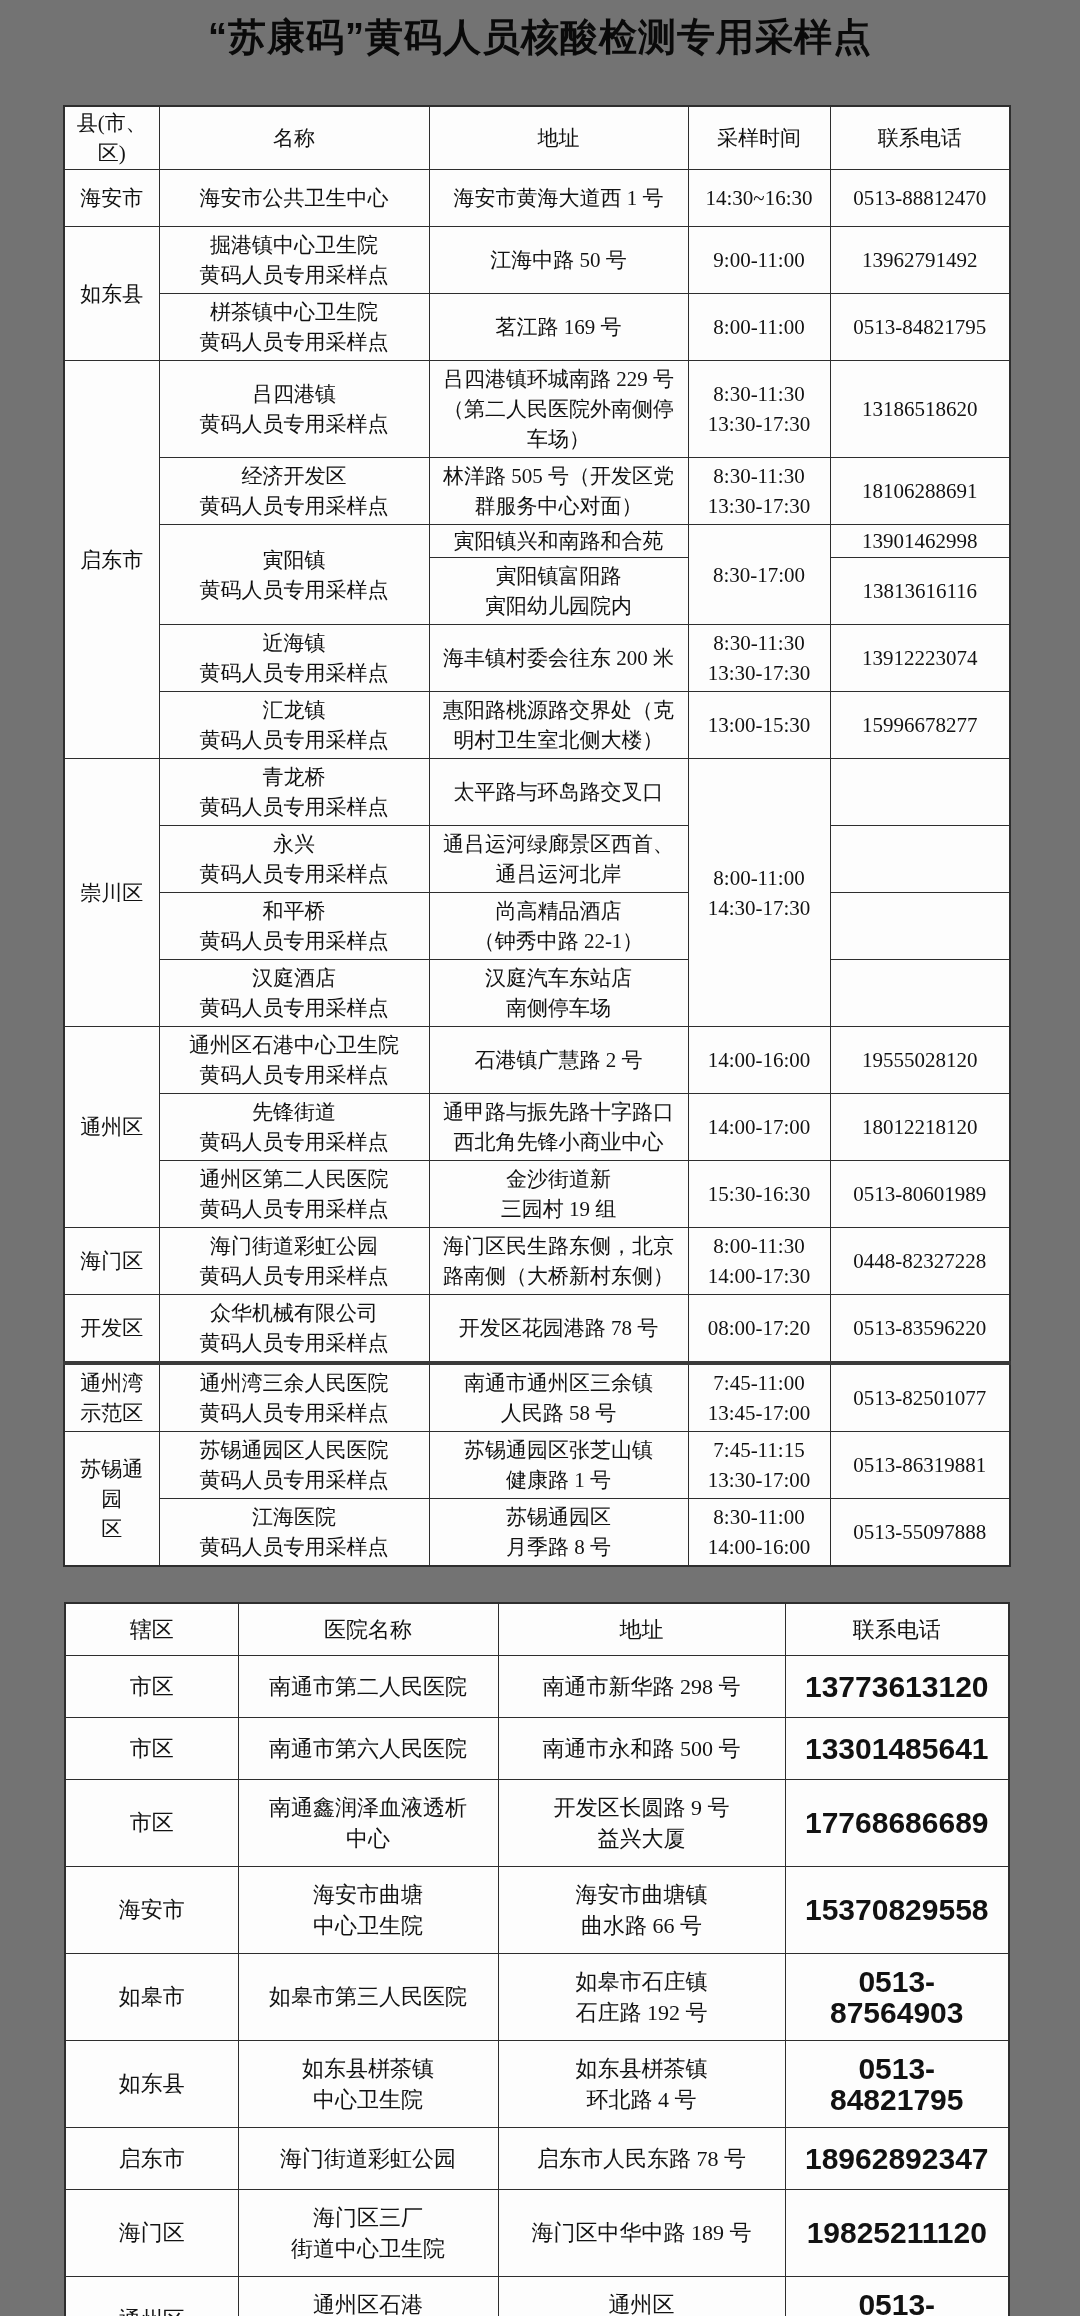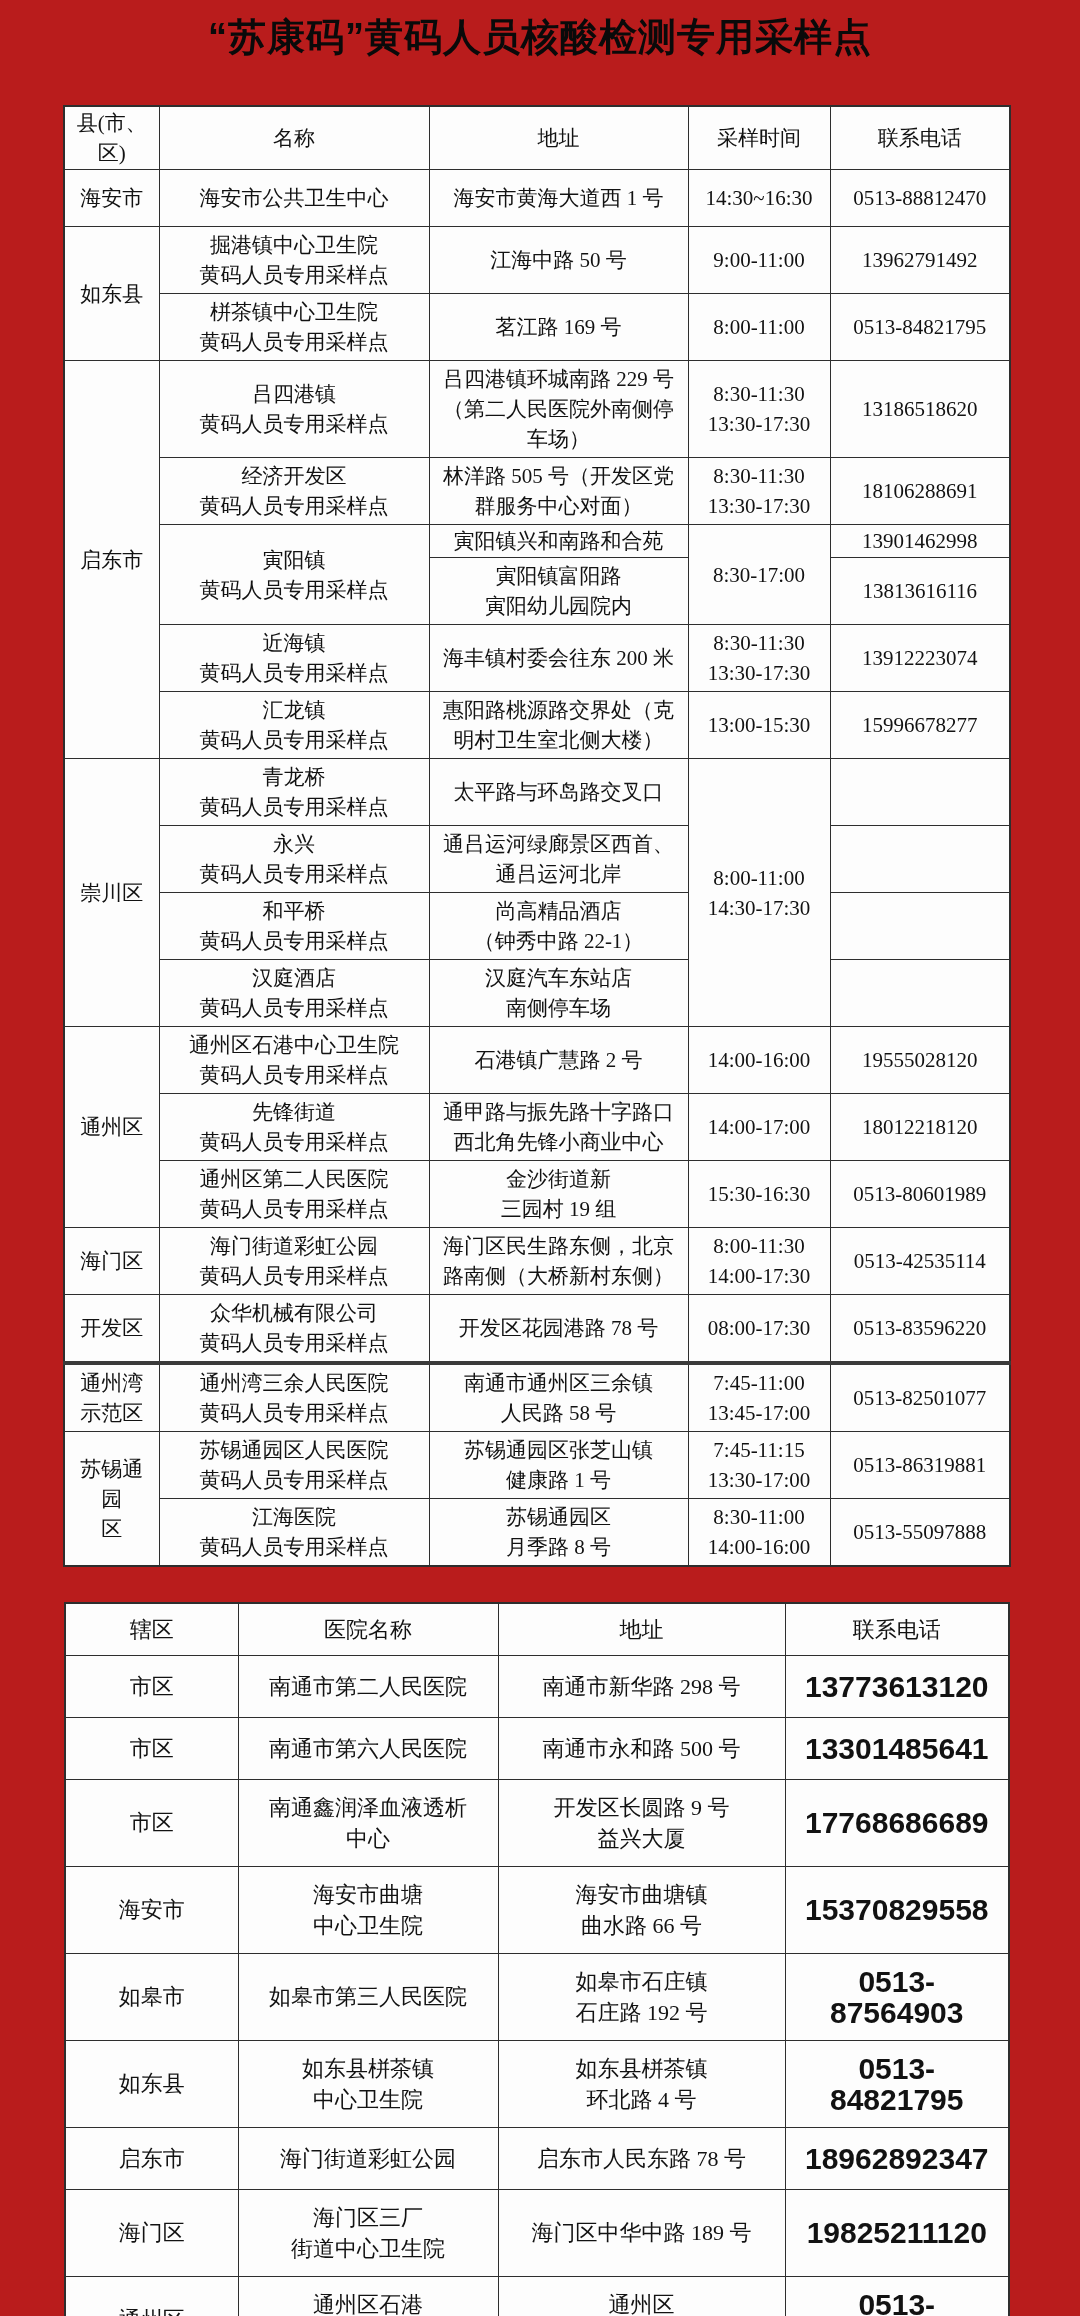--- a/index.html
+++ b/index.html
@@ -1,18 +1,18 @@
 <!DOCTYPE html>
 <html><head>
 <meta charset="utf-8">
 <style>
   html,body { margin:0; padding:0; background:#ffffff; }
   .page {
     position:relative; width:1080px; height:2316px;
-    background:#b91c1c; color:#121212;
+    background:#737373; color:#121212;
     font-family:"Liberation Serif","DejaVu Serif",serif;
     overflow:hidden;
   }
   .title {
     position:absolute; left:0; width:100%; text-align:center;
     font-family:"Liberation Sans","DejaVu Sans",sans-serif;
     font-weight:900; font-size:38px; letter-spacing:1px; color:#0a0a0a;
     margin:0;
   }
   .title1 { top:12px; }
@@ -201,28 +201,28 @@
           <td>0513-80601989</td>
         </tr>
         <tr>
           <td>海门区</td>
           <td>海门街道彩虹公园
 黄码人员专用采样点</td>
           <td>海门区民生路东侧，北京
 路南侧（大桥新村东侧）</td>
           <td>8:00-11:30
 14:00-17:30</td>
-          <td>0513-42535114</td>
+          <td>0448-82327228</td>
         </tr>
         <tr>
           <td>开发区</td>
           <td>众华机械有限公司
 黄码人员专用采样点</td>
           <td>开发区花园港路 78 号</td>
-          <td>08:00-17:30</td>
+          <td>08:00-17:20</td>
           <td>0513-83596220</td>
         </tr>
         <tr class="thick-top">
           <td>通州湾
 示范区</td>
           <td>通州湾三余人民医院
 黄码人员专用采样点</td>
           <td>南通市通州区三余镇
 人民路 58 号</td>
           <td>7:45-11:00

